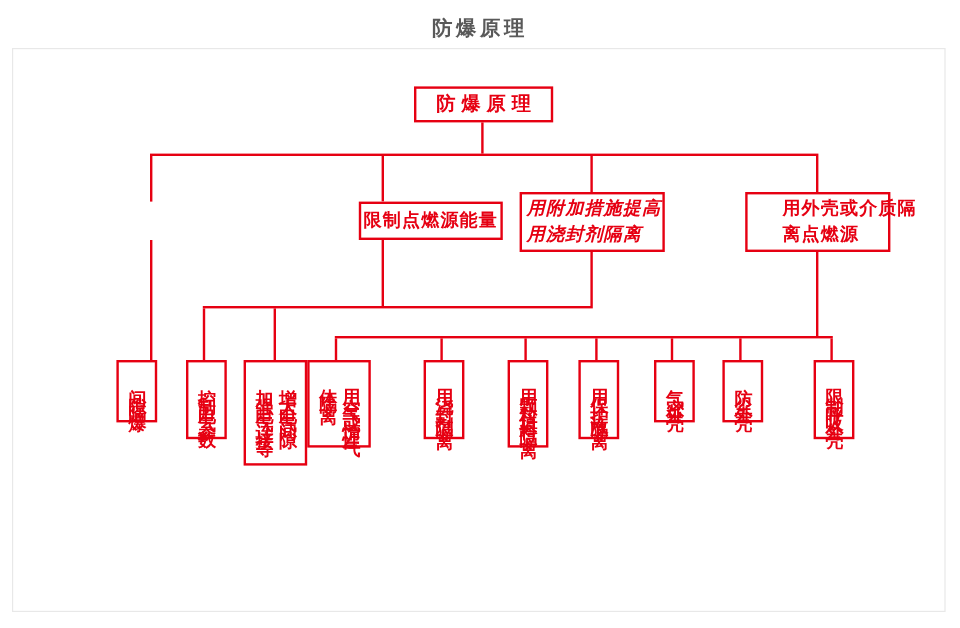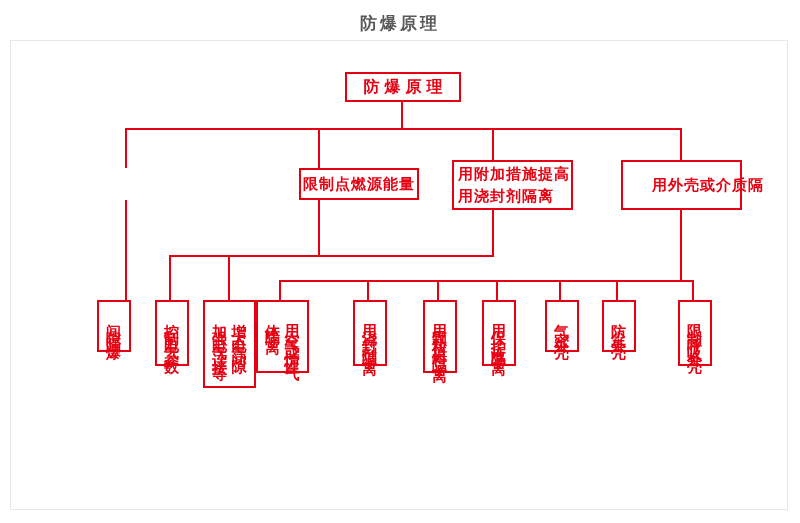--- a/index.html
+++ b/index.html
@@ -60,26 +60,27 @@
   <div class="line" style="left:401px; top:102px; width:2px; height:26px;"></div>
   <div class="line" style="left:125px; top:128px; width:557px; height:2px;"></div>
   <div class="line" style="left:125px; top:130px; width:2px; height:38px;"></div>
   <div class="line" style="left:318px; top:130px; width:2px; height:38px;"></div>
   <div class="line" style="left:492px; top:130px; width:2px; height:30px;"></div>
   <div class="line" style="left:680px; top:130px; width:2px; height:30px;"></div>
 
   <div class="node h-node center" style="left:259px; top:168px; width:120px; height:32px;margin-left:40px;">
     <span class="ln">限制点燃源能量</span>
   </div>
-  <div class="node h-node" style="left:452px; top:160px; width:121px; height:50px;">
+  <div class="node h-node" style="left:433px; top:160px; width:121px; height:50px;font-style:italic;">
     <span class="ln">用附加措施提高</span>
     <span class="ln">用浇封剂隔离</span>
   </div>
   <div class="node h-node" style="left:621px; top:160px; width:121px; height:50px;padding-left:29px;">
     <span class="ln">用外壳或介质隔</span>
+    <span class="ln">离点燃源</span>
   </div>
 
   <div class="line" style="left:125px; top:200px; width:2px; height:100px;"></div>
   <div class="line" style="left:318px; top:200px; width:2px; height:55px;"></div>
   <div class="line" style="left:492px; top:210px; width:2px; height:45px;"></div>
   <div class="line" style="left:169px; top:255px; width:325px; height:2px;"></div>
   <div class="line" style="left:169px; top:257px; width:2px; height:43px;"></div>
   <div class="line" style="left:228px; top:257px; width:2px; height:43px;"></div>
 
   <div class="line" style="left:680px; top:210px; width:2px; height:70px;"></div>

